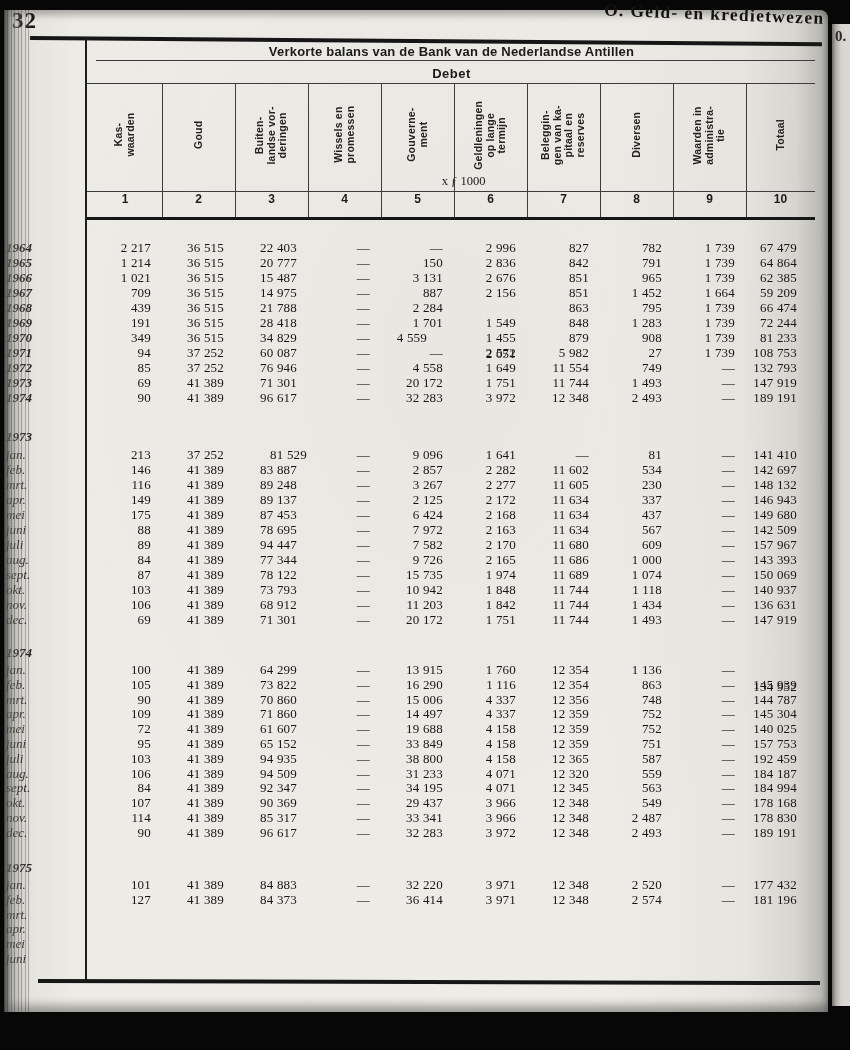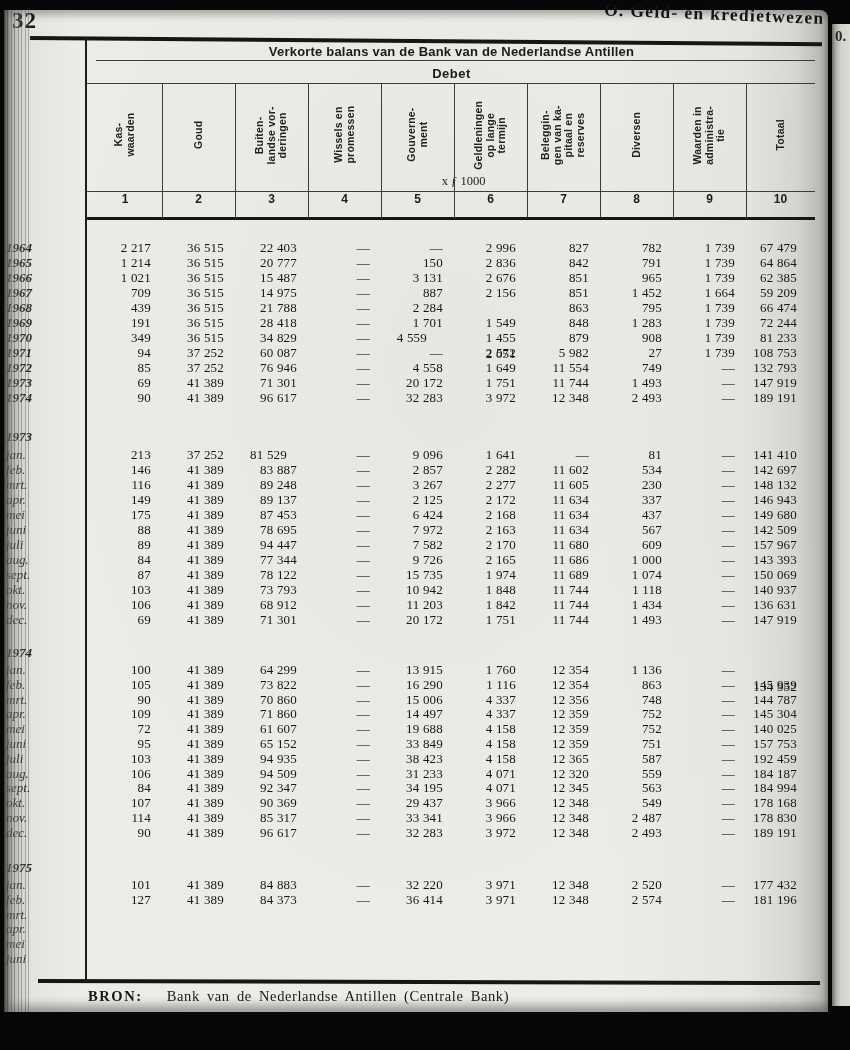--- a/index.html
+++ b/index.html
@@ -288,21 +288,21 @@
         <div class="cell" style="left: 675px; width: 60px;">—</div>
         <div class="cell" style="left: 748px; width: 49px;">189 191</div>
       </div>
       <div class="edge" style="top: 390px;">1</div>
       <div class="shead" style="top: 429px;">1973</div>
       <div class="edge" style="top: 429px;">1</div>
       <div class="row" style="top: 447px;">
         <div class="rlabel">jan.</div>
         <div class="cell" style="left: 90px; width: 61px;">213</div>
         <div class="cell" style="left: 164px; width: 60px;">37 252</div>
-        <div class="cell" style="left: 227px; width: 60px;">81 529</div>
+        <div class="cell" style="left: 247px; width: 60px;">81 529</div>
         <div class="cell" style="left: 310px; width: 60px;">—</div>
         <div class="cell" style="left: 383px; width: 60px;">9 096</div>
         <div class="cell" style="left: 456px; width: 60px;">1 641</div>
         <div class="cell" style="left: 529px; width: 60px;">—</div>
         <div class="cell" style="left: 602px; width: 60px;">81</div>
         <div class="cell" style="left: 675px; width: 60px;">—</div>
         <div class="cell" style="left: 748px; width: 49px;">141 410</div>
       </div>
       <div class="edge" style="top: 447px;">j</div>
       <div class="row" style="top: 462px;">
@@ -544,21 +544,21 @@
         <div class="cell" style="left: 675px; width: 60px;">—</div>
         <div class="cell" style="left: 748px; width: 49px;">157 753</div>
       </div>
       <div class="edge" style="top: 736px;">j</div>
       <div class="row" style="top: 750.8px;">
         <div class="rlabel">juli</div>
         <div class="cell" style="left: 90px; width: 61px;">103</div>
         <div class="cell" style="left: 164px; width: 60px;">41 389</div>
         <div class="cell" style="left: 237px; width: 60px;">94 935</div>
         <div class="cell" style="left: 310px; width: 60px;">—</div>
-        <div class="cell" style="left: 383px; width: 60px;">38 423</div>
+        <div class="cell" style="left: 383px; width: 60px;">38 800</div>
         <div class="cell" style="left: 456px; width: 60px;">4 158</div>
         <div class="cell" style="left: 529px; width: 60px;">12 365</div>
         <div class="cell" style="left: 602px; width: 60px;">587</div>
         <div class="cell" style="left: 675px; width: 60px;">—</div>
         <div class="cell" style="left: 748px; width: 49px;">192 459</div>
       </div>
       <div class="edge" style="top: 750.8px;">j</div>
       <div class="row" style="top: 765.6px;">
         <div class="rlabel">aug.</div>
         <div class="cell" style="left: 90px; width: 61px;">106</div>
@@ -672,20 +672,17 @@
       </div>
       <div class="edge" style="top: 936.2px;">m</div>
       <div class="row" style="top: 951px;">
         <div class="rlabel">juni</div>
       </div>
       <div class="edge" style="top: 951px;">j</div>
     </div>
 
   <div class="rule" id="rule-bottom"></div>
 
-  <div class="bron">
-    <span class="blab">BRON:</span><span>Bank van de Nederlandse Antillen (Centrale Bank)</span>
-  </div>
 
   <div class="left-edge"></div>
   <div class="next-page"></div>
   <div id="adj-frag">0.</div>
 </div>
 
 </body></html>

